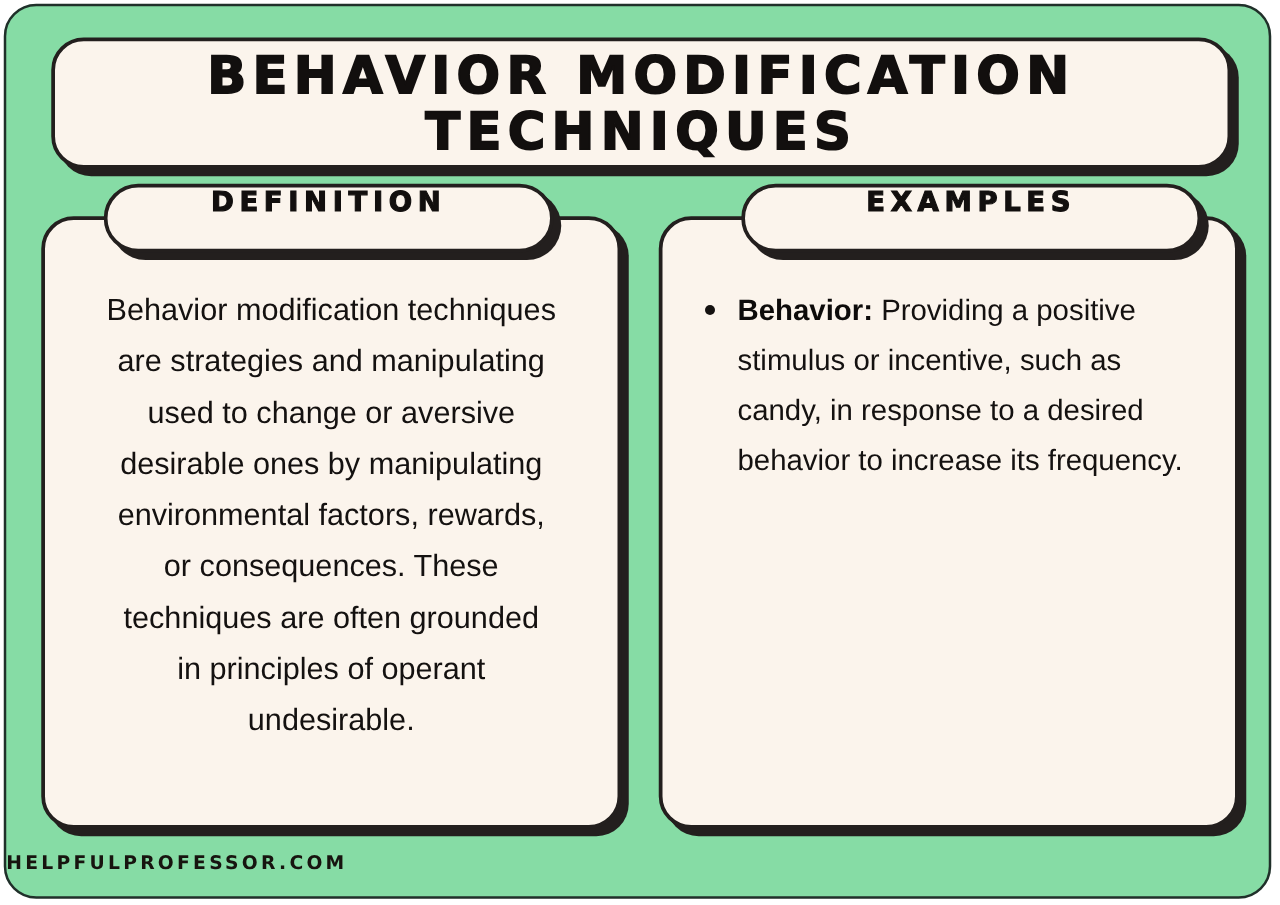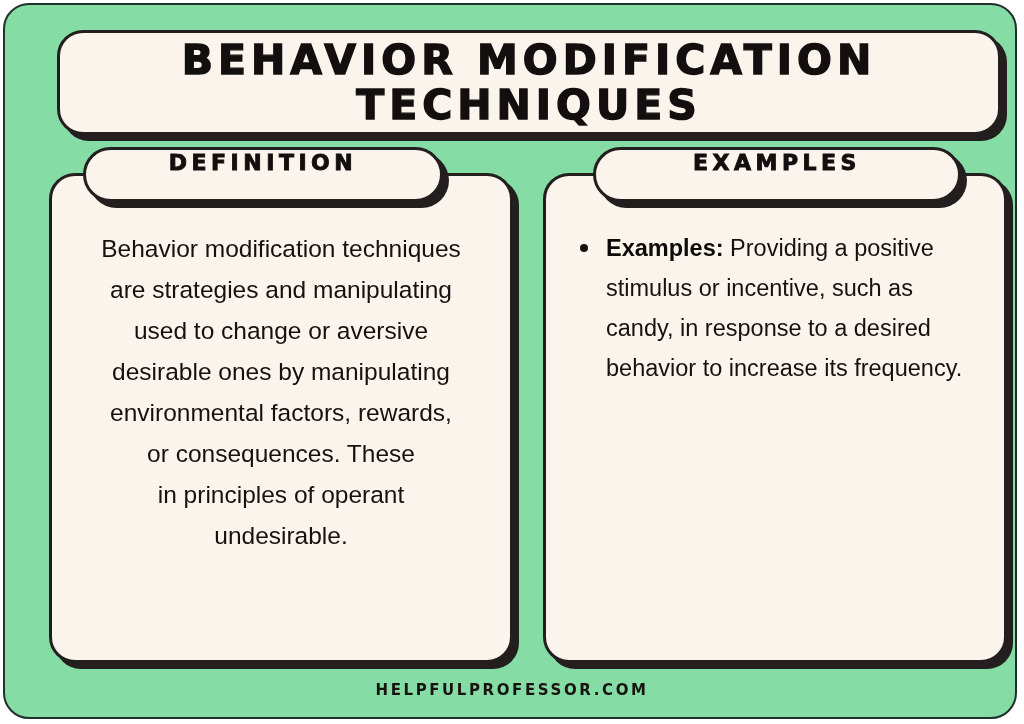--- a/index.html
+++ b/index.html
@@ -29,21 +29,20 @@
   }
 
   
   .card {
     position: absolute;
     box-sizing: border-box;
     background: #fbf4ec;
     border: 3px solid #231f1e;
     border-radius: 26px;
     box-shadow: 6px 6px 0 0 #231f1e;
-    margin-left: 16px;
   }
 
   
   .title-card {
     left: 36px;
     top: 25px;
     width: 944px;
     height: 105px;
     display: flex;
     align-items: center;
@@ -139,21 +138,21 @@
     font-weight: bold;
     color: #0d0b0a;
   }
 
   
   .footer {
     position: absolute;
     left: 0;
     top: 676px;
     width: 1014px;
-    text-align: center;
+    text-align: left;
     font-family: "DejaVu Sans", sans-serif;
     font-weight: bold;
     font-size: 15px;
     letter-spacing: 2.6px;
     color: #17140f;
     text-transform: uppercase;
   }
 </style>
 </head>
 <body>
@@ -169,34 +168,35 @@
   </div>
 
   <div class="card column-card column-left">
     <div class="definition-body">
       <span class="line">Behavior modification techniques</span>
       <span class="line">are strategies and manipulating</span>
       <span class="line">used to change or aversive</span>
       <span class="line">desirable ones by manipulating</span>
       <span class="line">environmental factors, rewards,</span>
       <span class="line">or consequences. These</span>
+      <span class="line">techniques are often grounded</span>
       <span class="line">in principles of operant</span>
       <span class="line">undesirable.</span>
     </div>
   </div>
 
   <div class="pill pill-right">
     <span class="pill-text">Examples</span>
   </div>
 
   <div class="card column-card column-right">
     <ul class="examples-list">
       <li class="example-item">
         <span class="example-bullet"></span>
-        <span class="example-term">Examples: </span>
+        <span class="example-term">Behavior: </span>
         <span>Providing a positive stimulus or incentive, such as candy, in response to a desired behavior to increase its frequency.</span>
       </li>
     </ul>
   </div>
 
   <div class="footer">helpfulprofessor.com</div>
 
 </div>
 
 </body></html>

